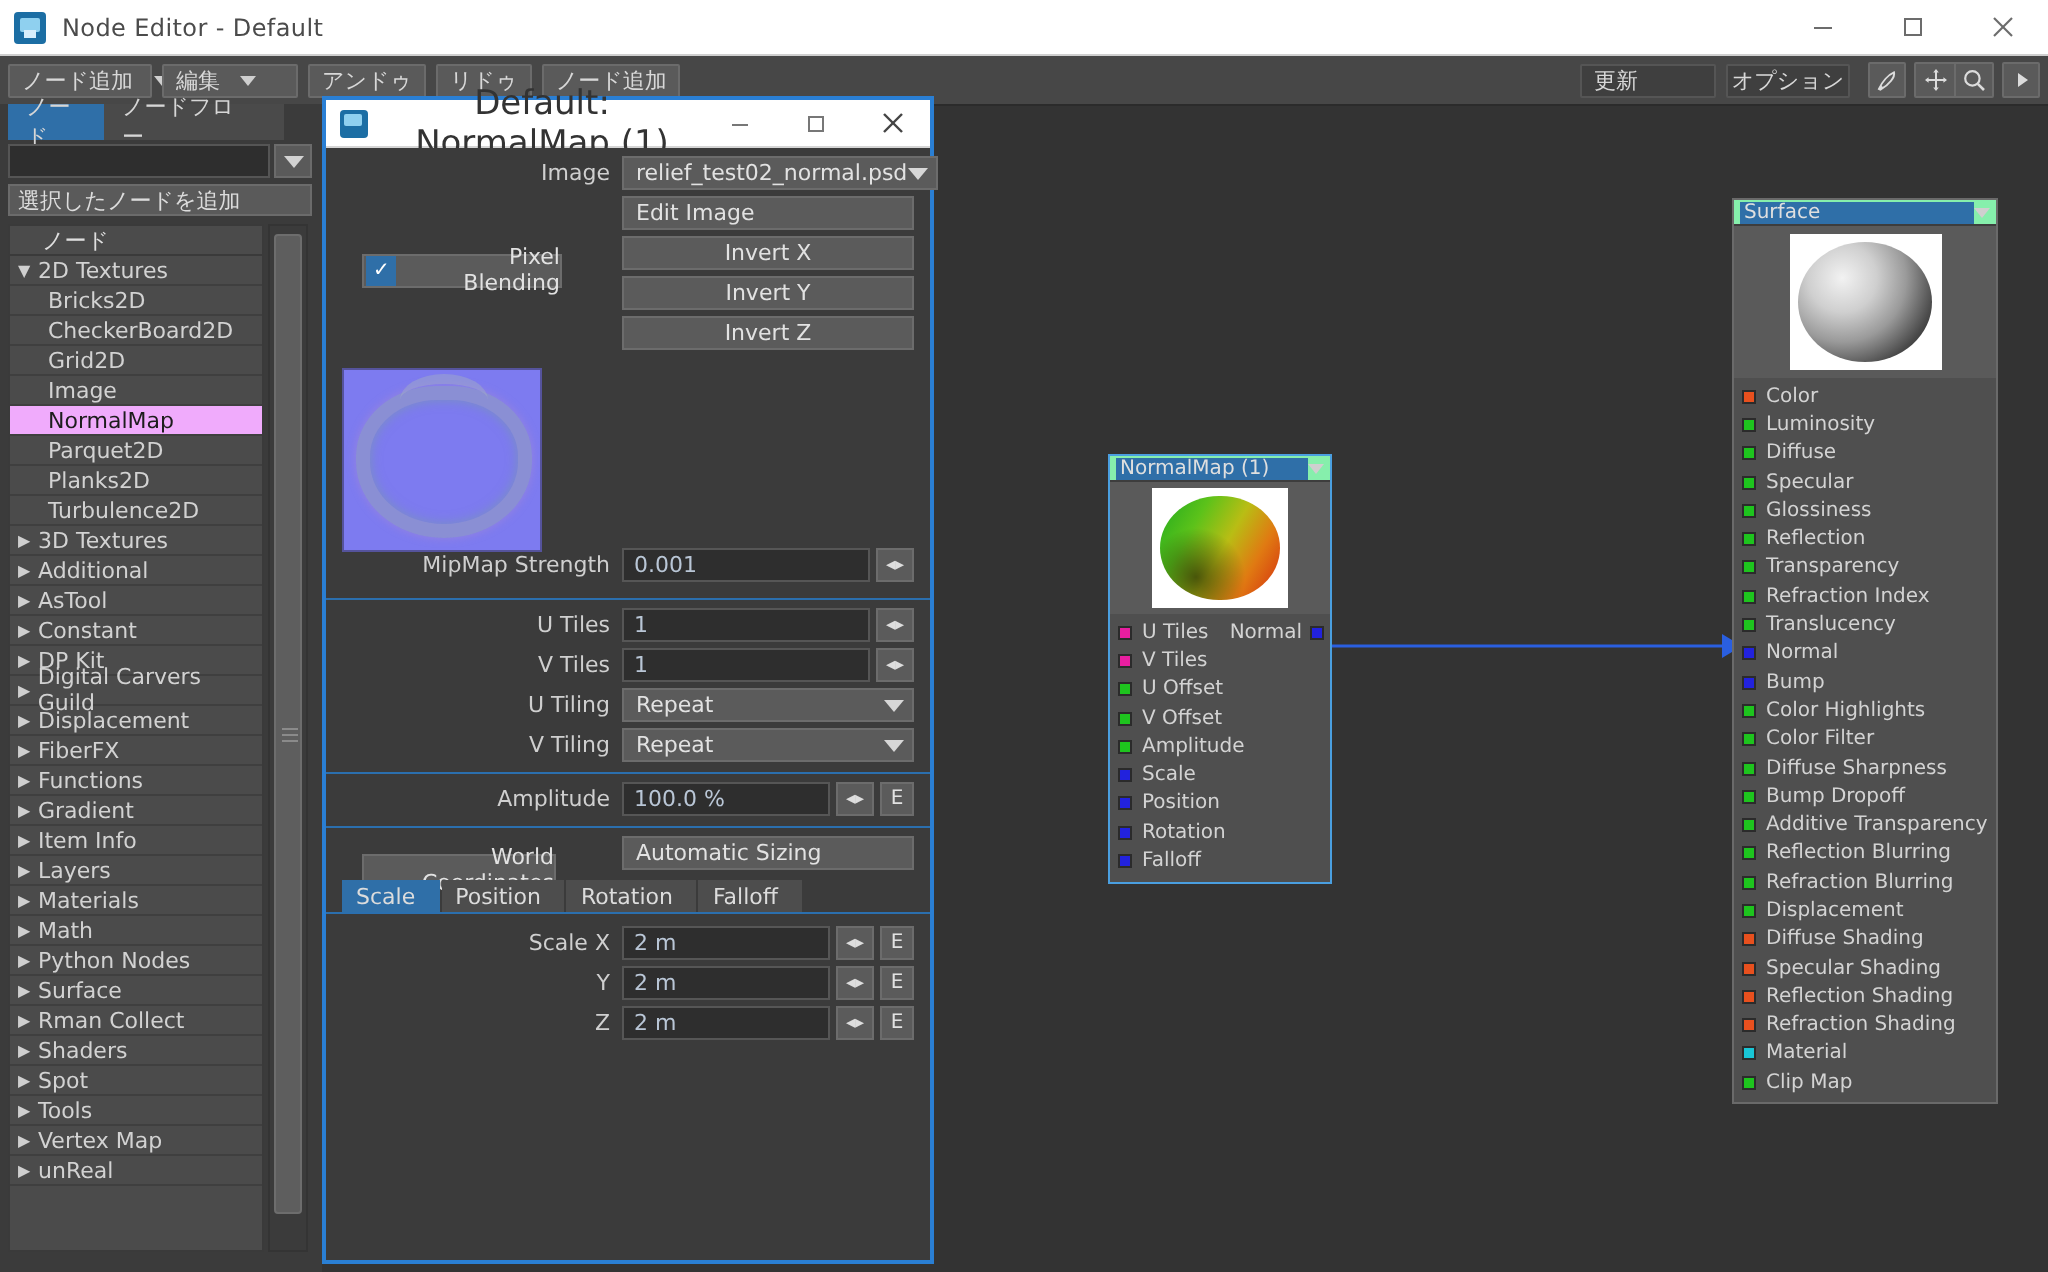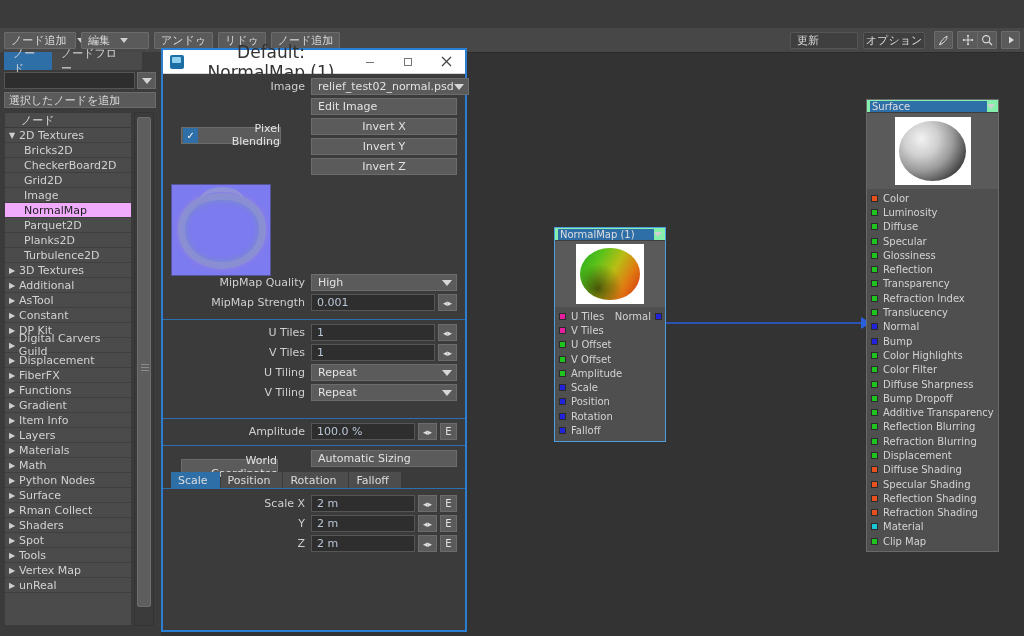--- a/index.html
+++ b/index.html
@@ -240,20 +240,42 @@
     height: 16px; color: #dcdcdc; font-size: 11px; display: flex; align-items: center;
     padding: 0 12px 0 7px; background: #4d4d4d; position: relative; margin-right: 1px;
   }
   .ptab.on { background: #2f6fa8; }
 </style>
 </head>
 <body>
 
 <div id="app">
 
+  <div class="titlebar">
+    <div class="tb-icon"></div>
+    <div class="tb-title">Node Editor - Default</div>
+    <div class="tb-buttons">
+      <div class="tb-btn">
+        <svg width="11" height="11" viewBox="0 0 11 11">
+            <line x1="1" y1="6" x2="10" y2="6" stroke="#6c6c6c" stroke-width="1"></line>
+          </svg>
+      </div>
+      <div class="tb-btn">
+        <svg width="11" height="11" viewBox="0 0 11 11">
+            <rect x="1.5" y="1.5" width="8" height="8" fill="none" stroke="#6c6c6c" stroke-width="1"></rect>
+          </svg>
+      </div>
+      <div class="tb-btn">
+        <svg width="11" height="11" viewBox="0 0 11 11">
+            <line x1="1" y1="1" x2="10" y2="10" stroke="#6c6c6c" stroke-width="1.1"></line>
+            <line x1="10" y1="1" x2="1" y2="10" stroke="#6c6c6c" stroke-width="1.1"></line>
+          </svg>
+      </div>
+    </div>
+  </div>
 
   <div class="toolbar">
     <div class="tbar-btn drop" style="width:72px">
       <span>ノード追加</span>
       <span class="caret"></span>
     </div>
     <div class="tbar-btn drop" style="width:68px">
       <span>編集</span>
       <span class="caret"></span>
     </div>
@@ -710,29 +732,20 @@
             </div>
           </div>
         </div>
 
         <div class="thumb">
           <div class="orn"></div>
           <div class="orn2"></div>
         </div>
         <div style="height:96px"></div>
 
-        <div class="prow">
-          <div class="lbl" style="width:140px">MipMap Quality</div>
-          <div class="ctl">
-            <div class="sel-ctl">
-              <span>High</span>
-              <span class="c2"></span>
-            </div>
-          </div>
-        </div>
         <div class="prow" style="margin-bottom:0">
           <div class="lbl" style="width:140px">MipMap Strength</div>
           <div class="ctl">
             <div class="fld">
               <span>0.001</span>
             </div>
             <div class="spin">
               <span>◂▸</span>
             </div>
           </div>
@@ -764,21 +777,21 @@
         </div>
         <div class="prow">
           <div class="lbl" style="width:140px">U Tiling</div>
           <div class="ctl">
             <div class="sel-ctl">
               <span>Repeat</span>
               <span class="c2"></span>
             </div>
           </div>
         </div>
-        <div class="prow" style="margin-bottom:12px">
+        <div class="prow" style="margin-bottom:0">
           <div class="lbl" style="width:140px">V Tiling</div>
           <div class="ctl">
             <div class="sel-ctl">
               <span>Repeat</span>
               <span class="c2"></span>
             </div>
           </div>
         </div>
       </div>
 

